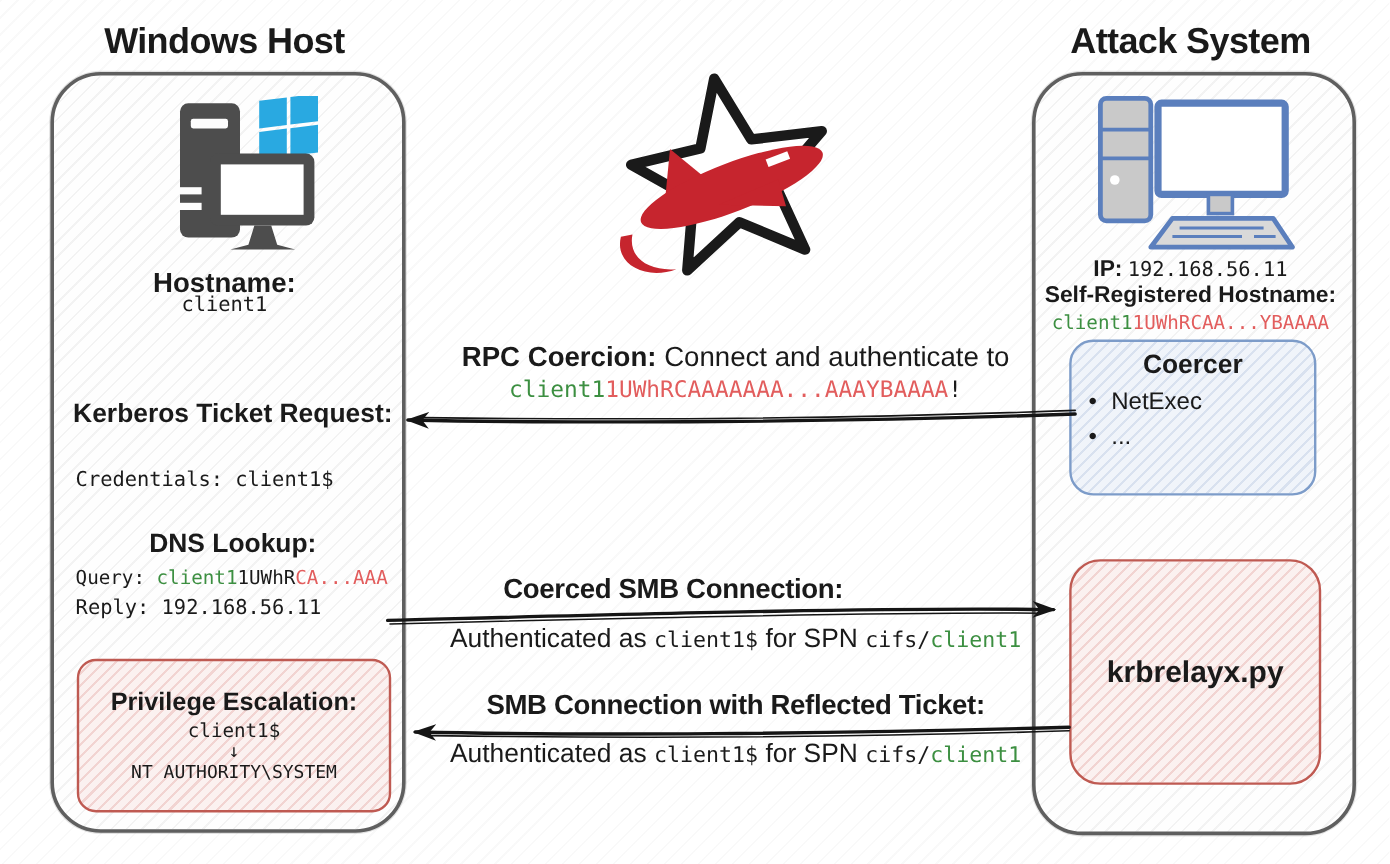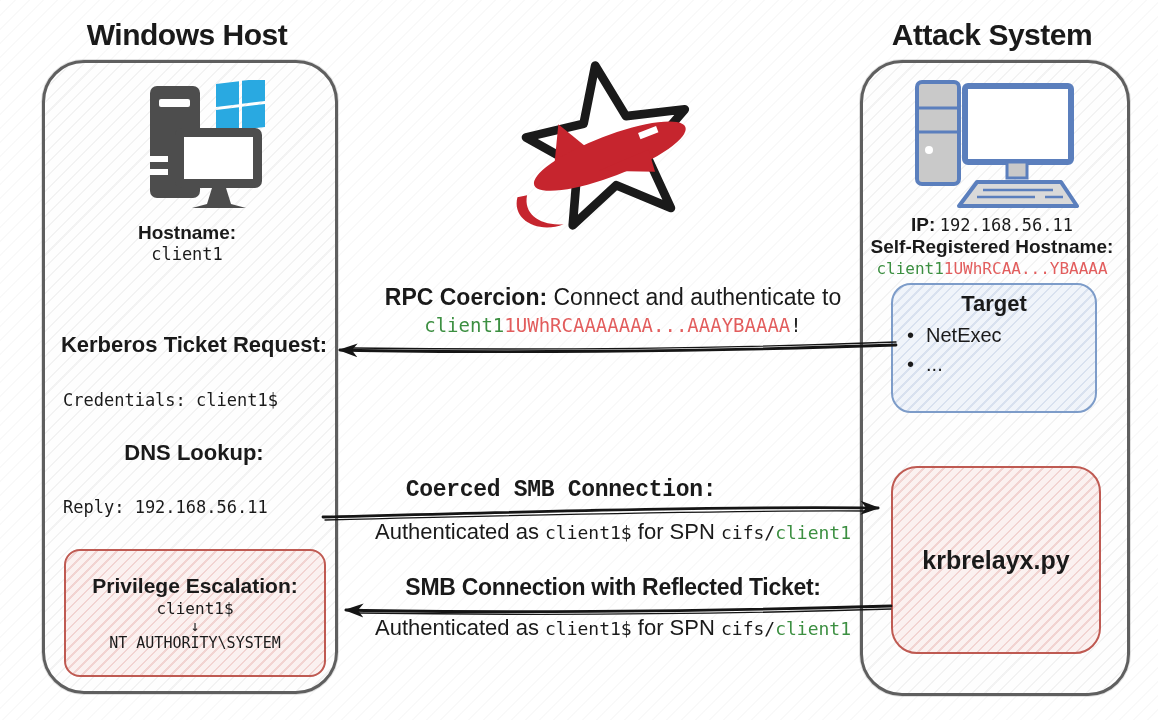--- a/index.html
+++ b/index.html
@@ -53,27 +53,28 @@
       <rect width="23" height="23"></rect>
         <rect x="26" width="23" height="23"></rect>
       <rect y="26" width="23" height="23"></rect>
         <rect x="26" y="26" width="23" height="23"></rect>
     </g>
     <rect x="55" y="48" width="87" height="60" rx="7" fill="#4d4d4d"></rect>
     <rect x="64" y="57" width="69" height="42" fill="#fff"></rect>
     <path d="M92,108 L106,108 L111,124 L126,128 L72,128 L87,124 Z" fill="#4d4d4d"></path>
   </svg>
 
-  <div class="abs center b z4" style="left:42px;top:222px;width:290px;font-size:19px;">Hostname:</div>
+  <div class="abs center b z4" style="left:42px;top:222px;width:290px;font-size:23px;">Hostname:</div>
   <div class="abs center mono z4" style="left:42px;top:244px;width:290px;font-size:17px;">client1</div>
 
   <div class="abs center h22 z4" style="left:52px;top:332px;width:284px;">Kerberos Ticket Request:</div>
   <div class="abs mono monoline z4" style="left:63px;top:387px;">Credentials: client1$</div>
 
   <div class="abs center h22 z4" style="left:52px;top:440px;width:284px;">DNS Lookup:</div>
+  <div class="abs mono monoline z4" style="left:63px;top:469px;font-size:16px;"><span>Query: </span><span class="green">client1</span><span>1UWhR</span><span class="redtx">CA...AAA</span></div>
   <div class="abs mono monoline z4" style="left:63px;top:494px;">Reply: 192.168.56.11</div>
 
   <div class="abs redbox z4" style="left:64px;top:549px;width:258px;height:124px;border-radius:16px;display:flex;flex-direction:column;align-items:center;justify-content:center;gap:1px;">
     <div class="b" style="font-size:21px;">Privilege Escalation:</div>
     <div class="mono" style="font-size:16px;">client1$</div>
     <div class="mono" style="font-size:15px;line-height:14px;">↓</div>
     <div class="mono" style="font-size:15px;">NT AUTHORITY\SYSTEM</div>
   </div>
 
   <svg class="abs" style="left:502px;top:58px;" width="212" height="188" viewBox="0 0 220 190">
@@ -99,21 +100,21 @@
       <path d="M323,517 C520,512 730,506 878,508" stroke-width="2.8" marker-end="url(#ah)"></path>
       <path d="M325,520 C520,515 730,510 868,511" stroke-width="1.3"></path>
       <path d="M891,606 C690,612 480,613 346,610" stroke-width="2.8" marker-end="url(#ah)"></path>
       <path d="M891,609 C700,615 500,615 358,613" stroke-width="1.3"></path>
     </g>
   </svg>
 
   <div class="abs center mid" style="left:335px;top:284px;width:556px;font-size:23px;white-space:pre;"><span class="b">RPC Coercion:</span><span> </span><span>Connect and authenticate to</span></div>
   <div class="abs center mono mid" style="left:335px;top:314px;width:556px;font-size:19px;white-space:pre;"><span class="green">client1</span><span class="redtx">1UWhRCAAAAAAA...AAAYBAAAA</span><span>!</span></div>
 
-  <div class="abs center h23 mid" style="left:335px;top:477px;width:452px;font-family:Liberation Mono, monospace;">Coerced SMB Connection:</div>
+  <div class="abs center h23 mid" style="left:335px;top:477px;width:452px;">Coerced SMB Connection:</div>
   <div class="abs center authline mid" style="left:320px;top:519px;width:586px;"><span>Authenticated as </span><span class="mono">client1$</span><span> for SPN </span><span class="mono">cifs/</span><span class="mono green">client1</span></div>
 
   <div class="abs center h23 mid" style="left:335px;top:574px;width:556px;">SMB Connection with Reflected Ticket:</div>
   <div class="abs center authline mid" style="left:320px;top:615px;width:586px;"><span>Authenticated as </span><span class="mono">client1$</span><span> for SPN </span><span class="mono">cifs/</span><span class="mono green">client1</span></div>
 
   <svg class="abs z4" style="left:903px;top:72px;" width="180" height="142" viewBox="0 0 180 142">
     <rect x="14" y="10" width="42" height="102" rx="5" fill="#c9c9c9" stroke="#5b7fbd" stroke-width="4"></rect>
     <line x1="14" y1="36" x2="56" y2="36" stroke="#5b7fbd" stroke-width="3"></line>
     <line x1="14" y1="60" x2="56" y2="60" stroke="#5b7fbd" stroke-width="3"></line>
     <circle cx="26" cy="78" r="4" fill="#ffffff"></circle>
@@ -123,21 +124,21 @@
     <line x1="80" y1="118" x2="150" y2="118" stroke="#5b7fbd" stroke-width="2.5"></line>
     <line x1="74" y1="125" x2="132" y2="125" stroke="#5b7fbd" stroke-width="2.5"></line>
     <line x1="142" y1="125" x2="160" y2="125" stroke="#5b7fbd" stroke-width="2.5"></line>
   </svg>
 
   <div class="abs center z4" style="left:860px;top:214px;width:264px;white-space:pre;"><span class="b" style="font-size:19px;">IP:</span><span> </span><span class="mono" style="font-size:17px;">192.168.56.11</span></div>
   <div class="abs center b z4" style="left:856px;top:236px;width:272px;font-size:19px;">Self-Registered Hostname:</div>
   <div class="abs center mono z4" style="left:860px;top:259px;width:264px;font-size:16px;white-space:pre;"><span class="green">client1</span><span class="redtx">1UWhRCAA...YBAAAA</span></div>
 
   <div class="abs bluebox z4" style="left:891px;top:283px;width:202px;height:120px;border-radius:20px;padding:6px 0 0 0;">
-    <div class="center b" style="font-size:22px;">Target</div>
+    <div class="center b" style="font-size:22px;">Coercer</div>
     <ul class="tools">
       <li><span>NetExec</span></li>
       <li><span>...</span></li>
     </ul>
   </div>
 
   <div class="abs redbox z4" style="left:891px;top:466px;width:206px;height:184px;border-radius:26px;display:flex;align-items:center;justify-content:center;">
     <div class="b" style="font-size:25px;">krbrelayx.py</div>
   </div>
 

